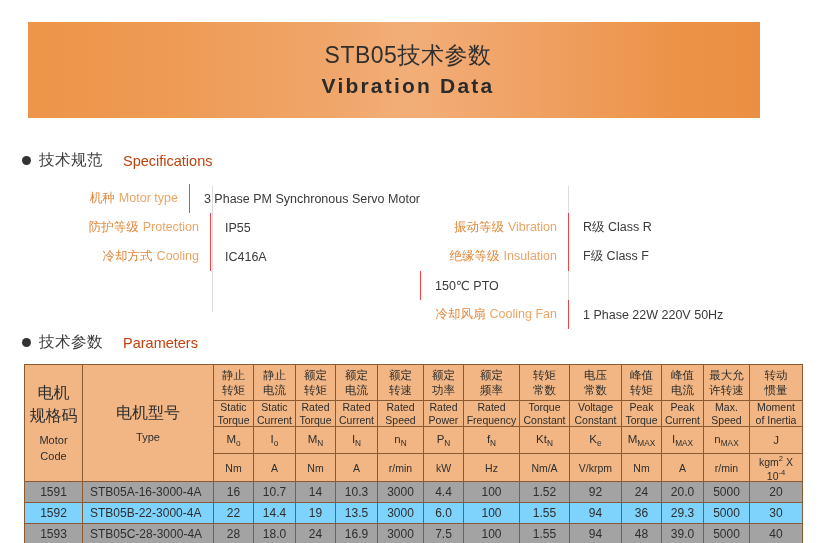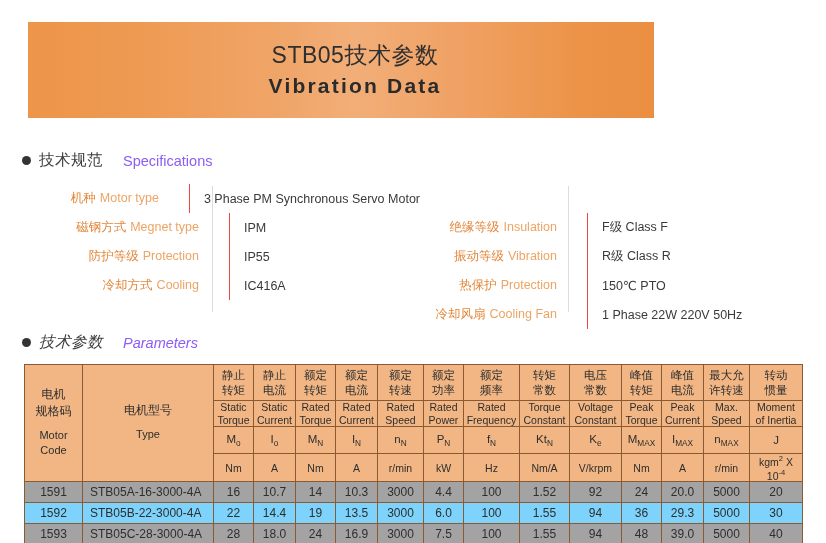--- a/index.html
+++ b/index.html
@@ -12,21 +12,21 @@
     position: relative;
     overflow: hidden;
     font-family: "Liberation Sans", "DejaVu Sans", sans-serif;
     color: #3a3a3a;
   }
 
   
   .banner {
     position: absolute;
     left: 28px; top: 22px;
-    width: 626px; height: 96px;
+    width: 732px; height: 96px;
     background: linear-gradient(to right,
         #ed9549 0%, #ee9a53 18%, #f0a66a 42%, #f2ae78 52%,
         #f0a265 68%, #ec9348 88%, #ea8f42 100%);
     display: flex;
     flex-direction: column;
     align-items: center;
     justify-content: center;
     padding-left: 28px;
   }
   .banner-title-cn {
@@ -54,43 +54,42 @@
     color: #3d3d3d;
   }
   .sec-bullet {
     display: inline-block;
     width: 9px; height: 9px;
     border-radius: 50%;
     background: #333;
     margin-right: 8px;
   }
   .sec-cn { font-size: 15.5px; letter-spacing: 0.5px; }
-  .sec-en { font-size: 14.5px; margin-left: 20px; color: #8b5cf6; }
+  .sec-en { font-size: 14.5px; margin-left: 20px; color: #c2410c; }
 
   #sec-spec { left: 22px; top: 150px; }
-  #sec-param { left: 22px; top: 332px; font-style: italic; }
+  #sec-param { left: 22px; top: 332px; }
 
   
   .spec-wrap {
     position: absolute;
     left: 0; top: 184px;
     width: 826px; height: 132px;
   }
   .spec-col {
     position: absolute;
     top: 0;
   }
   .spec-col.left  { left: 60px;  width: 360px; }
   .spec-col.right { left: 420px; width: 390px; }
 
   .spec-row {
     display: flex;
     align-items: center;
     height: 29px;
-    gap: 19px;
   }
   .spec-label {
     font-size: 12.5px;
     color: #e79a55;
     text-align: right;
     white-space: nowrap;
   }
   .spec-col.left  .spec-label { width: 150px; padding-right: 11px; }
   .spec-col.right .spec-label { width: 148px; padding-right: 11px; }
   .spec-label .cn { color: #e2873a; }
@@ -142,21 +141,21 @@
   .hd-cn  { font-size: 11.5px; line-height: 1.22; height: 36px; }
   .hd-en  { font-size: 10.5px; line-height: 1.2;  height: 25px; }
   .hd-sym { font-size: 11.5px; height: 27px; }
   .hd-unit{ font-size: 10.5px; height: 25px; }
 
   .hd-stub {
     background: #f1b684;
     font-size: 11.5px;
     line-height: 1.45;
   }
-  .stub-cn { font-size: 12px; font-family: Liberation Mono, monospace; }
+  .stub-cn { font-size: 16px; }
   .stub-en { font-size: 11px; }
 
   
   .ptable .dcell { font-size: 12px; height: 21px; }
   tr.row-a .dcell { background: #a3a3a3; }
   tr.row-b .dcell { background: #7dd3fc; }
   .dcell.model { text-align: left; padding-left: 7px; }
 
   sub, sup { font-size: 72%; }
 </style>
@@ -176,47 +175,42 @@
 
 <div class="spec-wrap">
   <div class="spec-divider" id="div-left"></div>
   <div class="spec-divider" id="div-right"></div>
   <div class="spec-col left" id="spec-col-left">
       <div class="spec-row">
         <div class="spec-label"><span class="cn">机种</span><span class="en">Motor type</span></div>
         <div class="spec-value">3 Phase PM Synchronous Servo Motor</div>
       </div>
       <div class="spec-row">
-        <div class="spec-label"><span class="cn">磁钢方式</span><span class="en">Megnet type</span></div>
-        <div class="spec-value">IPM</div>
-      </div>
-      <div class="spec-row">
         <div class="spec-label"><span class="cn">防护等级</span><span class="en">Protection</span></div>
         <div class="spec-value">IP55</div>
       </div>
       <div class="spec-row">
         <div class="spec-label"><span class="cn">冷却方式</span><span class="en">Cooling</span></div>
         <div class="spec-value">IC416A</div>
       </div>
     </div>
   <div class="spec-col right" id="spec-col-right">
       <div class="spec-row">
         <div class="spec-label"></div>
         <div class="spec-value" style="border-left: none;"></div>
       </div>
       <div class="spec-row">
+        <div class="spec-label"><span class="cn">振动等级</span><span class="en">Vibration</span></div>
+        <div class="spec-value">R级  Class R</div>
+      </div>
+      <div class="spec-row">
         <div class="spec-label"><span class="cn">绝缘等级</span><span class="en">Insulation</span></div>
         <div class="spec-value">F级  Class F</div>
       </div>
       <div class="spec-row">
-        <div class="spec-label"><span class="cn">振动等级</span><span class="en">Vibration</span></div>
-        <div class="spec-value">R级  Class R</div>
-      </div>
-      <div class="spec-row">
-        <div class="spec-label"><span class="cn">热保护</span><span class="en">Protection</span></div>
         <div class="spec-value">150℃ PTO</div>
       </div>
       <div class="spec-row">
         <div class="spec-label"><span class="cn">冷却风扇</span><span class="en">Cooling Fan</span></div>
         <div class="spec-value">1 Phase  22W  220V  50Hz</div>
       </div>
     </div>
 </div>
 
 <div class="section-head" id="sec-param">

